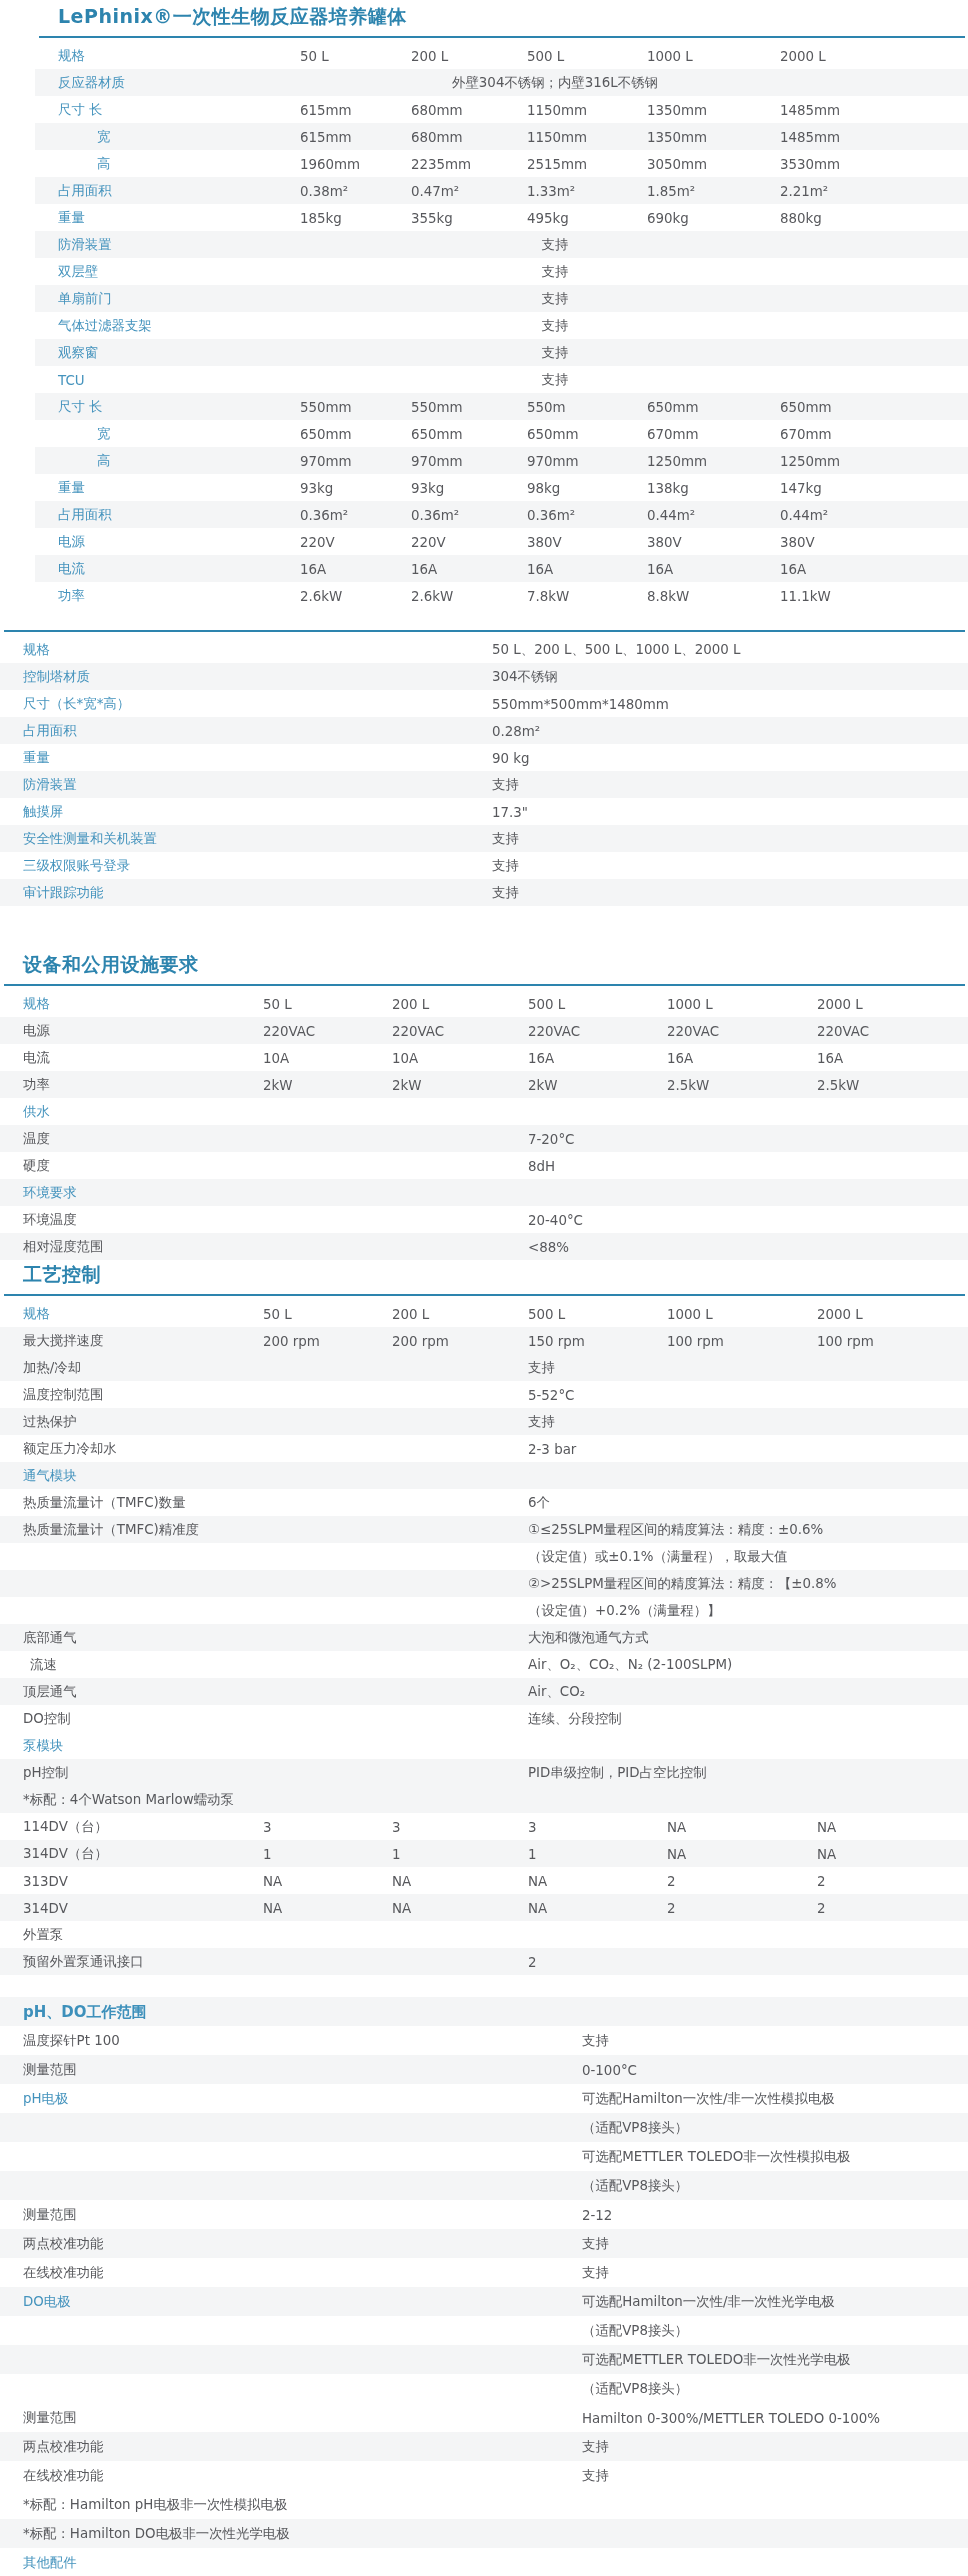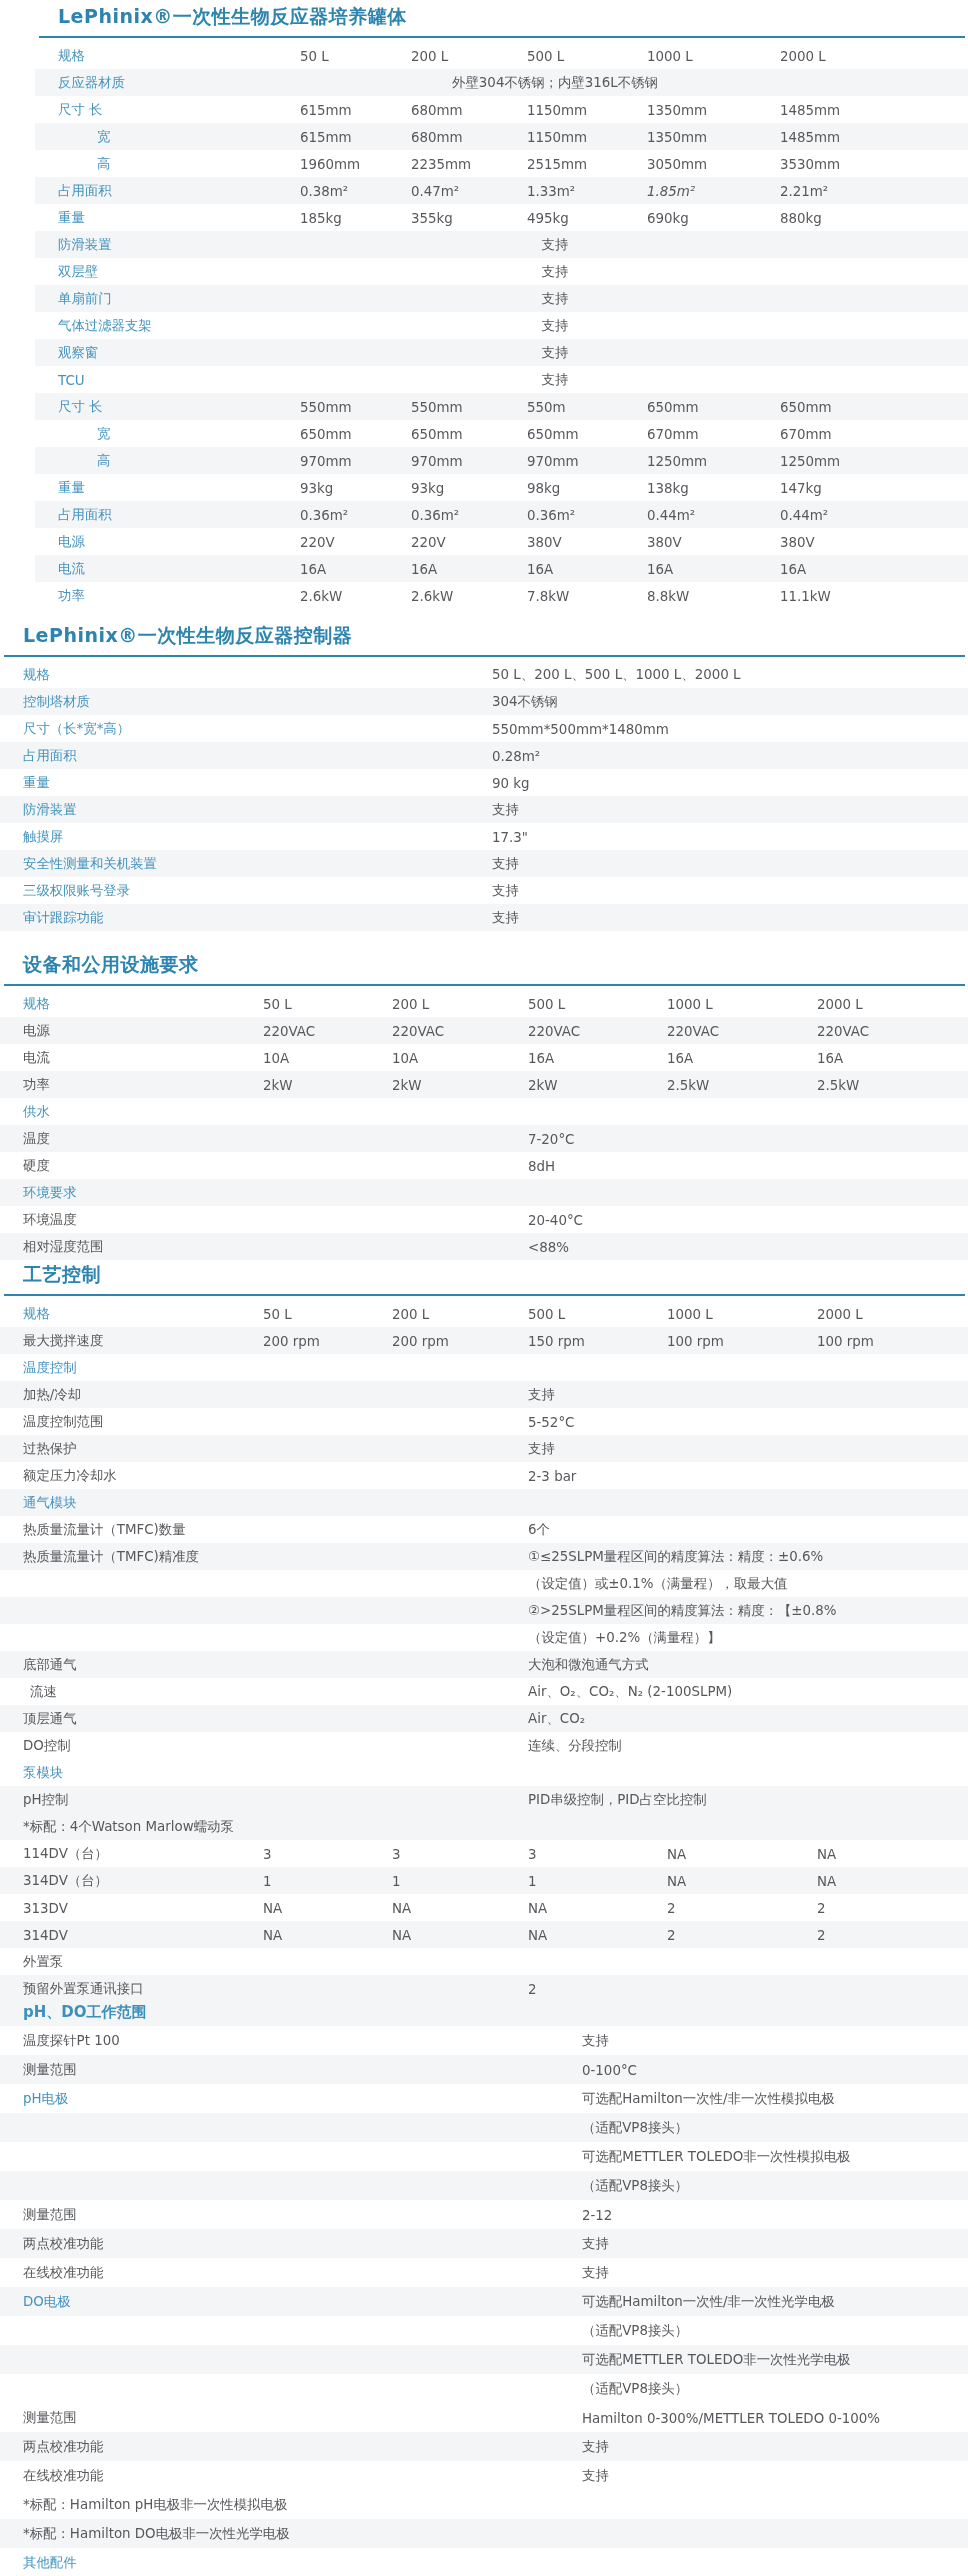--- a/index.html
+++ b/index.html
@@ -60,21 +60,21 @@
           <span style="left: 376px;">2235mm</span>
           <span style="left: 492px;">2515mm</span>
           <span style="left: 612px;">3050mm</span>
           <span style="left: 745px;">3530mm</span>
         </div>
         <div class="row shaded" style="height: 27px;">
           <span class="lbl-blue" style="left: 23px;">占用面积</span>
           <span style="left: 265px;">0.38m²</span>
           <span style="left: 376px;">0.47m²</span>
           <span style="left: 492px;">1.33m²</span>
-          <span style="left: 612px; font-style: italic;">1.85m²</span>
+          <span style="left: 612px;">1.85m²</span>
           <span style="left: 745px;">2.21m²</span>
         </div>
         <div class="row" style="height: 27px;">
           <span class="lbl-blue" style="left: 23px;">重量</span>
           <span style="left: 265px;">185kg</span>
           <span style="left: 376px;">355kg</span>
           <span style="left: 492px;">495kg</span>
           <span style="left: 612px;">690kg</span>
           <span style="left: 745px;">880kg</span>
         </div>
@@ -162,21 +162,20 @@
           <span class="lbl-blue" style="left: 23px;">功率</span>
           <span style="left: 265px;">2.6kW</span>
           <span style="left: 376px;">2.6kW</span>
           <span style="left: 492px;">7.8kW</span>
           <span style="left: 612px;">8.8kW</span>
           <span style="left: 745px;">11.1kW</span>
         </div>
       </div>
     </div>
     <div class="section" style="top: 623px;">
-      <div class="sec-title">LePhinix®一次性生物反应器控制器</div>
       <div class="divider" style="margin-top: 7.2px;"></div>
       <div class="rows">
         <div class="row" style="height: 27px;">
           <span class="lbl-blue" style="left: 23px;">规格</span>
           <span style="left: 492px;">50 L、200 L、500 L、1000 L、2000 L</span>
         </div>
         <div class="row shaded" style="height: 27px;">
           <span class="lbl-blue" style="left: 23px;">控制塔材质</span>
           <span style="left: 492px;">304不锈钢</span>
         </div>
@@ -287,23 +286,20 @@
           <span style="left: 817px;">2000 L</span>
         </div>
         <div class="row shaded" style="height: 27px;">
           <span style="left: 23px;">最大搅拌速度</span>
           <span style="left: 263px;">200 rpm</span>
           <span style="left: 392px;">200 rpm</span>
           <span style="left: 528px;">150 rpm</span>
           <span style="left: 667px;">100 rpm</span>
           <span style="left: 817px;">100 rpm</span>
         </div>
-        <div class="row" style="height: 27px;">
-          <span class="lbl-blue" style="left: 23px;">温度控制</span>
-        </div>
         <div class="row shaded" style="height: 27px;">
           <span style="left: 23px;">加热/冷却</span>
           <span style="left: 528px;">支持</span>
         </div>
         <div class="row" style="height: 27px;">
           <span style="left: 23px;">温度控制范围</span>
           <span style="left: 528px;">5-52°C</span>
         </div>
         <div class="row shaded" style="height: 27px;">
           <span style="left: 23px;">过热保护</span>

